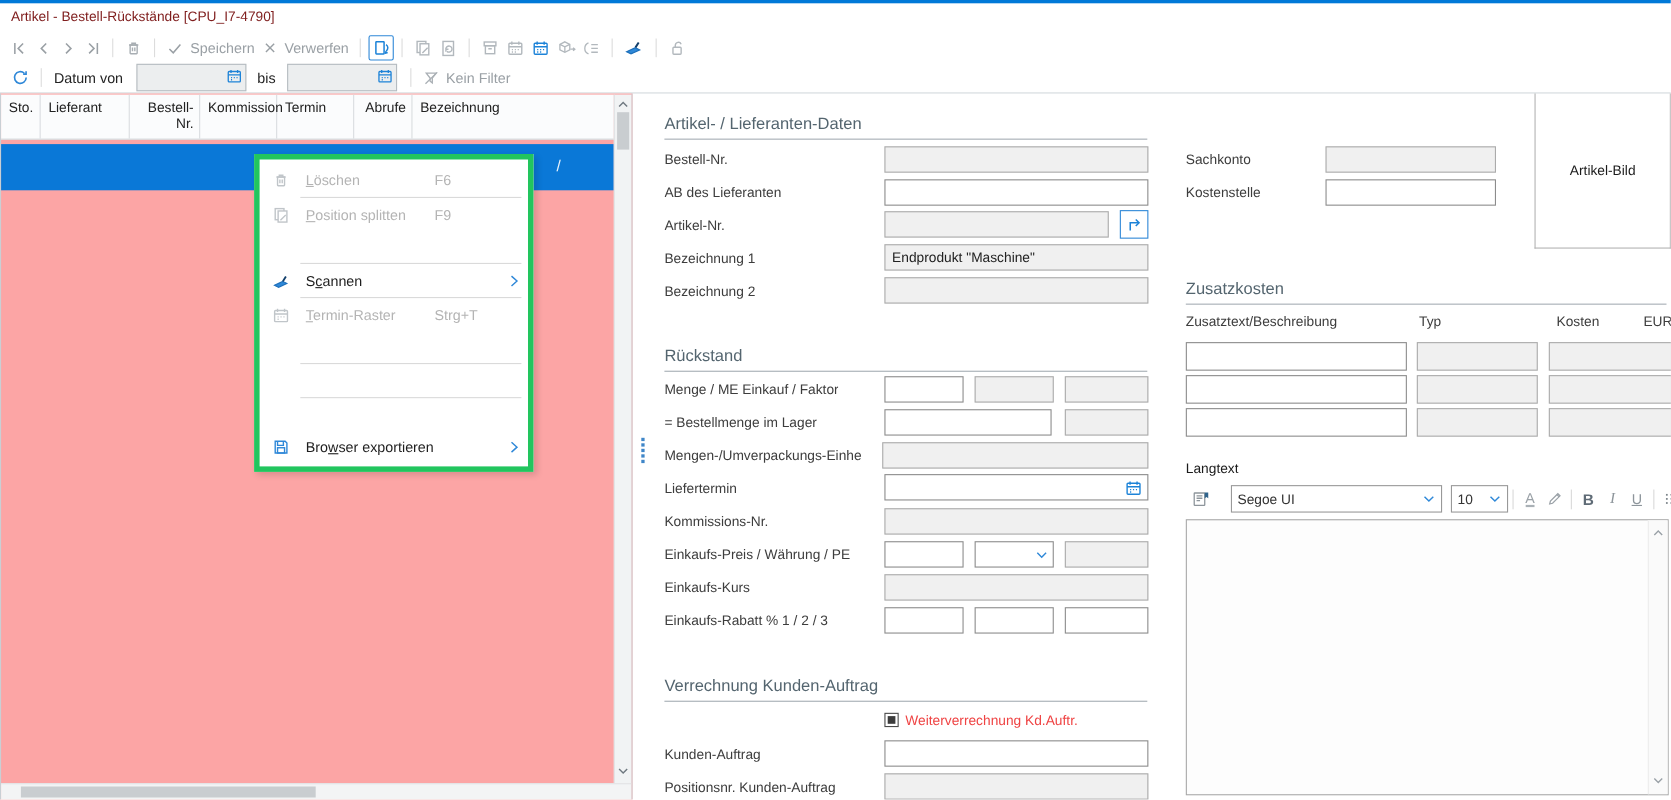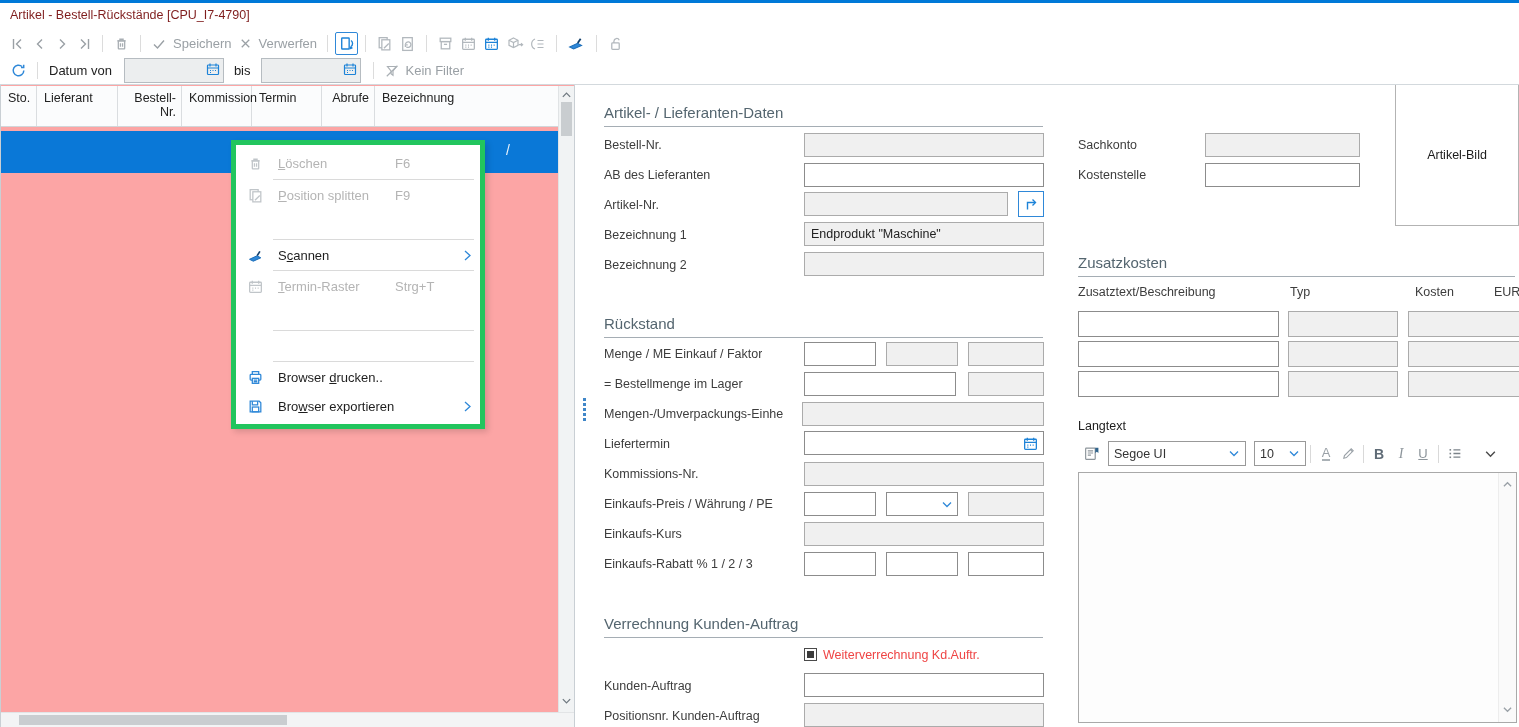--- a/index.html
+++ b/index.html
@@ -358,21 +358,21 @@
 
   <span class="lbl" style="left:1078px;top:419px;color:#1c1c1c">Langtext</span>
   <div class="ed-toolbar" style="left:1080px">
     <span class="edbtn">
         <svg width="17" height="17" viewBox="0 0 16 16" fill="none" stroke="#8d959b" stroke-width="1.1">
           <rect x="2.5" y="3" width="9" height="10.5" rx=".5"></rect>
           <path d="M4.5 5.5h5M4.5 7.5h5M4.5 9.5h3"></path>
           <path d="M11.5 2.5h3v5l-1.5-1.1-1.5 1.1z" fill="#31648c" stroke="none"></path>
         </svg>
       </span>
-    <span class="edsel" style="width:138px;margin-left:6px">
+    <span class="edsel" style="width:192px;margin-left:17px">
         <span>Segoe UI</span>
         <svg width="12" height="9" viewBox="0 0 12 9" fill="none" stroke="#2f88d8" stroke-width="1.3">
           <path d="M2 2.5 6 6.5 10 2.5"></path>
         </svg>
       </span>
     <span class="edsel" style="width:52px;margin-left:8px">
         <span>10</span>
         <svg width="12" height="9" viewBox="0 0 12 9" fill="none" stroke="#2f88d8" stroke-width="1.3">
           <path d="M2 2.5 6 6.5 10 2.5"></path>
         </svg>
@@ -464,32 +464,20 @@
             <rect x="2.5" y="4" width="11" height="9.5" rx=".8"></rect>
             <path d="M5 2.6v2.8M11 2.6v2.8M2.5 7h11"></path>
             <path d="M5 9.5h1M7.5 9.5h1M10 9.5h1M5 11.5h1"></path>
           </svg>
         </span>
       <span class="mil"><span></span><u>T</u><span>ermin-Raster</span></span>
       <span class="mis">Strg+T</span>
     </div>
     <div class="msep" style="top:185px"></div>
     <div class="msep" style="top:216px"></div>
-    <div class="mi" style="top:218px">
-      <span class="mic">
-          <svg width="17" height="17" viewBox="0 0 16 16" fill="none" stroke="#2f88d8" stroke-width="1.2">
-            <path d="M5 5V2.5h6V5"></path>
-            <rect x="3" y="5" width="10" height="5.5" rx=".8"></rect>
-            <rect x="5" y="8.8" width="6" height="4.7" fill="#fff"></rect>
-            <path d="M6.3 10.5h3.4M6.3 12h3.4"></path>
-          </svg>
-        </span>
-      <span class="mil"><span>Browser </span><u>d</u><span>rucken..</span></span>
-      <span class="mis"></span>
-    </div>
     <div class="mi" style="top:247px">
       <span class="mic">
           <svg width="17" height="17" viewBox="0 0 16 16" fill="none" stroke="#2f88d8" stroke-width="1.2">
             <path d="M3 3h8.5L13 4.5V13H3z"></path>
             <path d="M5 3v3.5h5V3"></path>
             <rect x="5" y="8.5" width="6" height="4.5"></rect>
           </svg>
         </span>
       <span class="mil"><span>Bro</span><u>w</u><span>ser exportieren</span></span>
       <span class="mis"></span>

